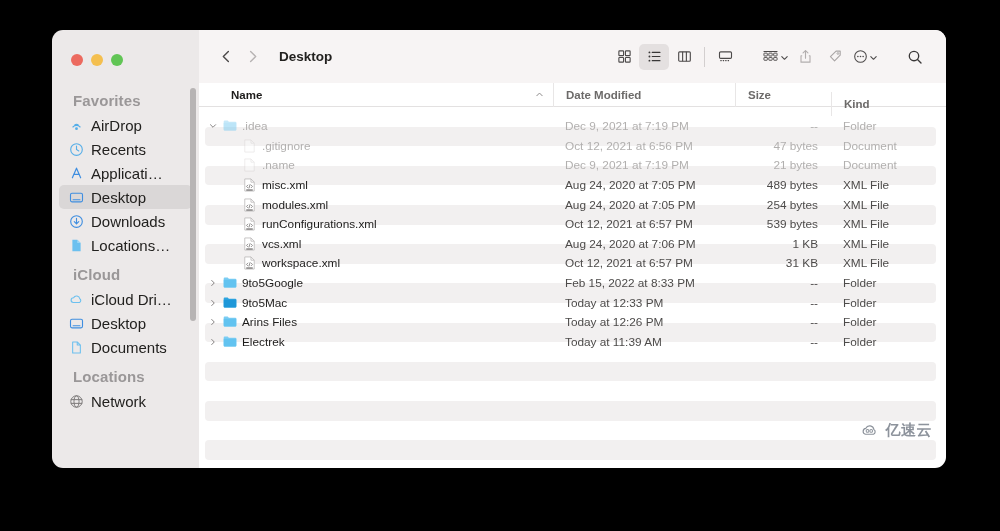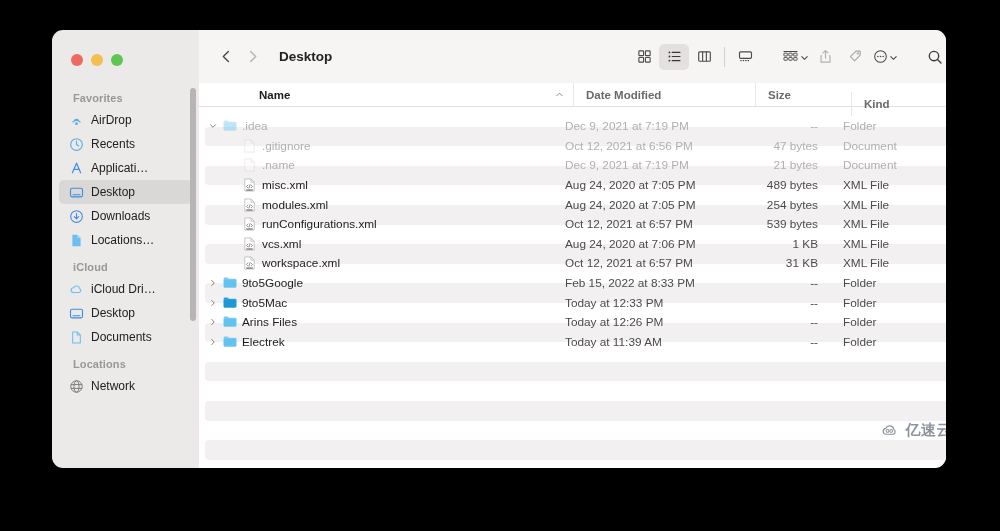--- a/index.html
+++ b/index.html
@@ -33,35 +33,35 @@
     gap: 8px;
     padding: 24px 0 0 19px;
     height: 53px;
   }
   .light { width: 12px; height: 12px; border-radius: 50%; }
   .light.red    { background: #ec6a5f; }
   .light.yellow { background: #f4bf4f; }
   .light.green  { background: #61c555; }
 
   .sb-section {
-    font-size: 11px;
+    font-size: 15px;
     font-weight: bold;
     color: #9a9798;
     padding: 9px 0 4px 21px;
     letter-spacing: 0.1px;
   }
   .sb-item {
     display: flex;
     align-items: center;
     gap: 7px;
     height: 24px;
     margin: 0 7px;
     padding-left: 10px;
     border-radius: 5px;
-    font-size: 12px;
+    font-size: 15px;
     color: #22211f;
     white-space: nowrap;
   }
   .sb-item.selected { background: #dad7d7; }
   .sb-ico { width: 15px; height: 15px; flex: 0 0 15px; display: block; }
 
   #sb-scrollbar {
     position: absolute;
     right: 3px; top: 58px;
     width: 6px; height: 233px;
@@ -121,21 +121,21 @@
     font-size: 11.5px;
     flex: 0 0 24px;
   }
   .col {
     height: 24px;
     display: flex;
     align-items: center;
     position: relative;
   }
   .col + .col { border-left: 1px solid #e8e6e6; font-weight: bold; }
-  .col-name   { width: 354px; padding-left: 40px; font-weight: bold; color: #1d1c1b; margin-left: 20px; }
+  .col-name   { width: 354px; padding-left: 32px; font-weight: bold; color: #1d1c1b; }
   .col-date   { width: 182px; padding-left: 12px; color: #6c6a69; }
   .col-size   { width: 96px;  padding-left: 12px; color: #6c6a69; }
   .col-kind   { width: 115px; padding-left: 12px; color: #6c6a69; margin-top: 18px; }
   .sort-arrow {
     position: absolute; right: 9px; top: 50%;
     transform: translateY(-50%);
   }
 
   
   #file-list {

